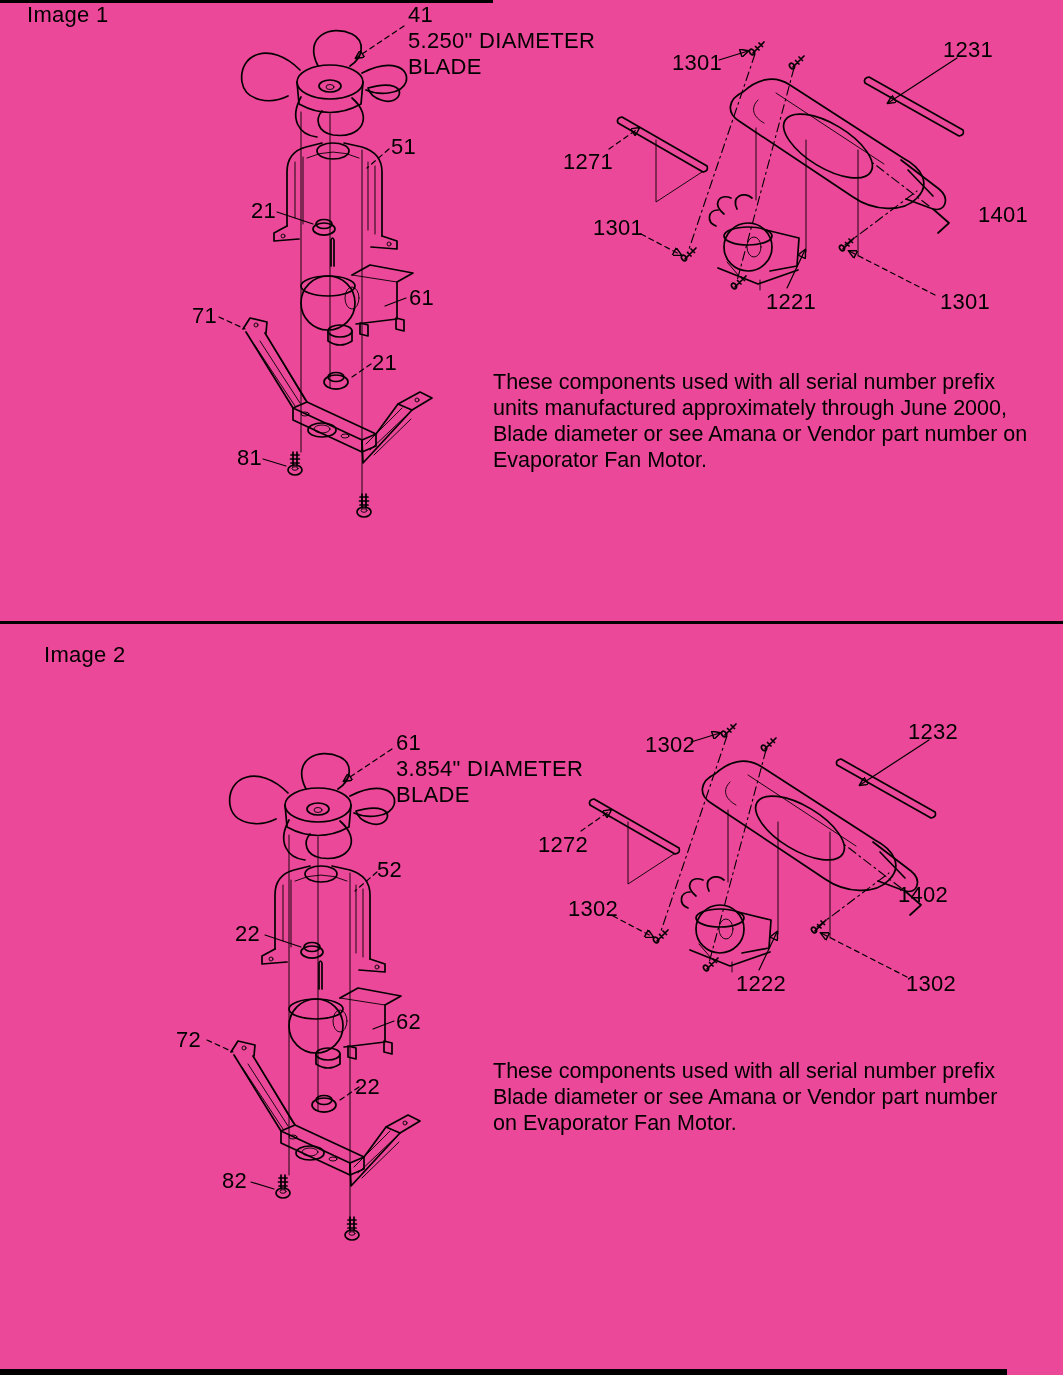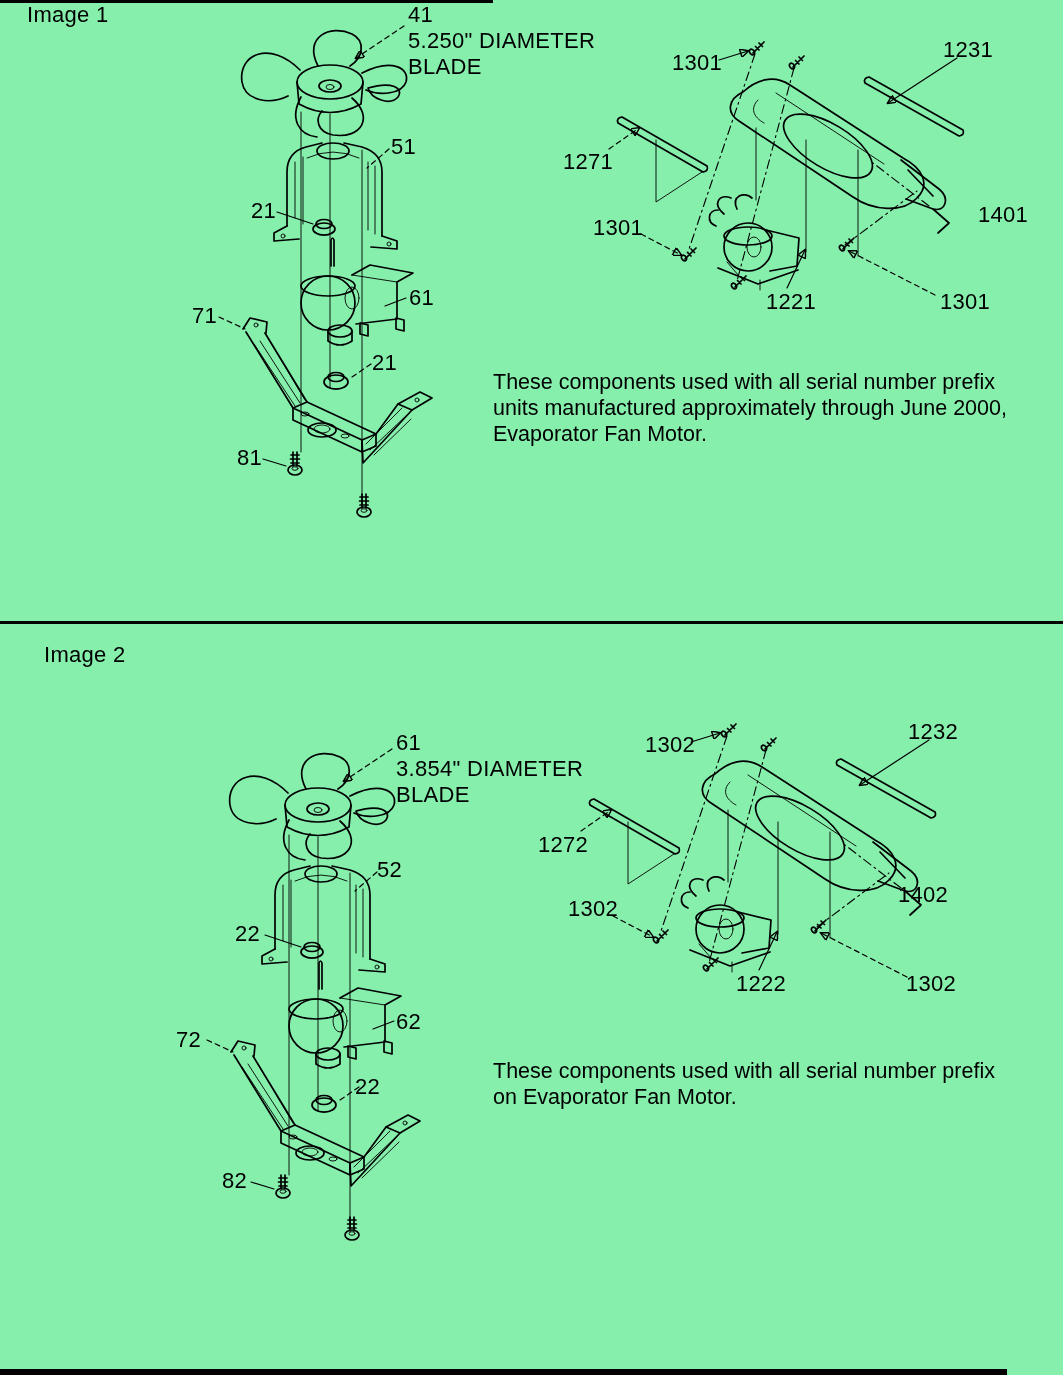--- a/index.html
+++ b/index.html
@@ -1,17 +1,17 @@
 <!DOCTYPE html>
 <html><head>
 <meta charset="utf-8">
 <style>
   html,body{margin:0;padding:0;background:#ffffff;}
   .page{
-    position:relative;width:1063px;height:1375px;background:#86efac;
+    position:relative;width:1063px;height:1375px;background:#ec4899;
     font-family:"Liberation Sans",sans-serif;color:#000;overflow:hidden;
   }
   svg.art{position:absolute;left:0;top:0;}
   svg.art path, svg.art ellipse, svg.art circle, svg.art line{
     fill:none;stroke:#000;stroke-width:1.7;stroke-linecap:round;stroke-linejoin:round;
   }
   svg.art .thin{stroke-width:0.9;}
   svg.art .lead{stroke-width:1.2;}
   svg.art .dash{stroke-dasharray:5 4;}
   svg.art .dashdot{stroke-dasharray:9 4 2 4;stroke-width:1.1;}
@@ -185,20 +185,21 @@
   <div class="plabel" style="left:943px;top:38px;">1231</div>
   <div class="plabel" style="left:563px;top:150px;">1271</div>
   <div class="plabel" style="left:593px;top:216px;">1301</div>
   <div class="plabel" style="left:978px;top:203px;">1401</div>
   <div class="plabel" style="left:766px;top:290px;">1221</div>
   <div class="plabel" style="left:940px;top:290px;">1301</div>
 
   <div class="note" style="left:493px;top:369px;">
     <div>These components used with all serial number prefix</div>
     <div>units manufactured approximately through June 2000,</div>
+    <div>Blade diameter or see Amana or Vendor part number on</div>
     <div>Evaporator Fan Motor.</div>
   </div>
 
   <div class="plabel" style="left:44px;top:643px;">Image 2</div>
 
   <div class="plabel" style="left:396px;top:731px;">61</div>
   <div class="plabel" style="left:396px;top:757px;">3.854" DIAMETER</div>
   <div class="plabel" style="left:396px;top:783px;">BLADE</div>
   <div class="plabel" style="left:377px;top:858px;">52</div>
   <div class="plabel" style="left:235px;top:922px;">22</div>
@@ -210,16 +211,17 @@
   <div class="plabel" style="left:645px;top:733px;">1302</div>
   <div class="plabel" style="left:908px;top:720px;">1232</div>
   <div class="plabel" style="left:538px;top:833px;">1272</div>
   <div class="plabel" style="left:568px;top:897px;">1302</div>
   <div class="plabel" style="left:898px;top:883px;">1402</div>
   <div class="plabel" style="left:736px;top:972px;">1222</div>
   <div class="plabel" style="left:906px;top:972px;">1302</div>
 
   <div class="note" style="left:493px;top:1058px;">
     <div>These components used with all serial number prefix</div>
+    <div>Blade diameter or see Amana or Vendor part number</div>
     <div>on Evaporator Fan Motor.</div>
   </div>
 
 </div>
 
 </body></html>

